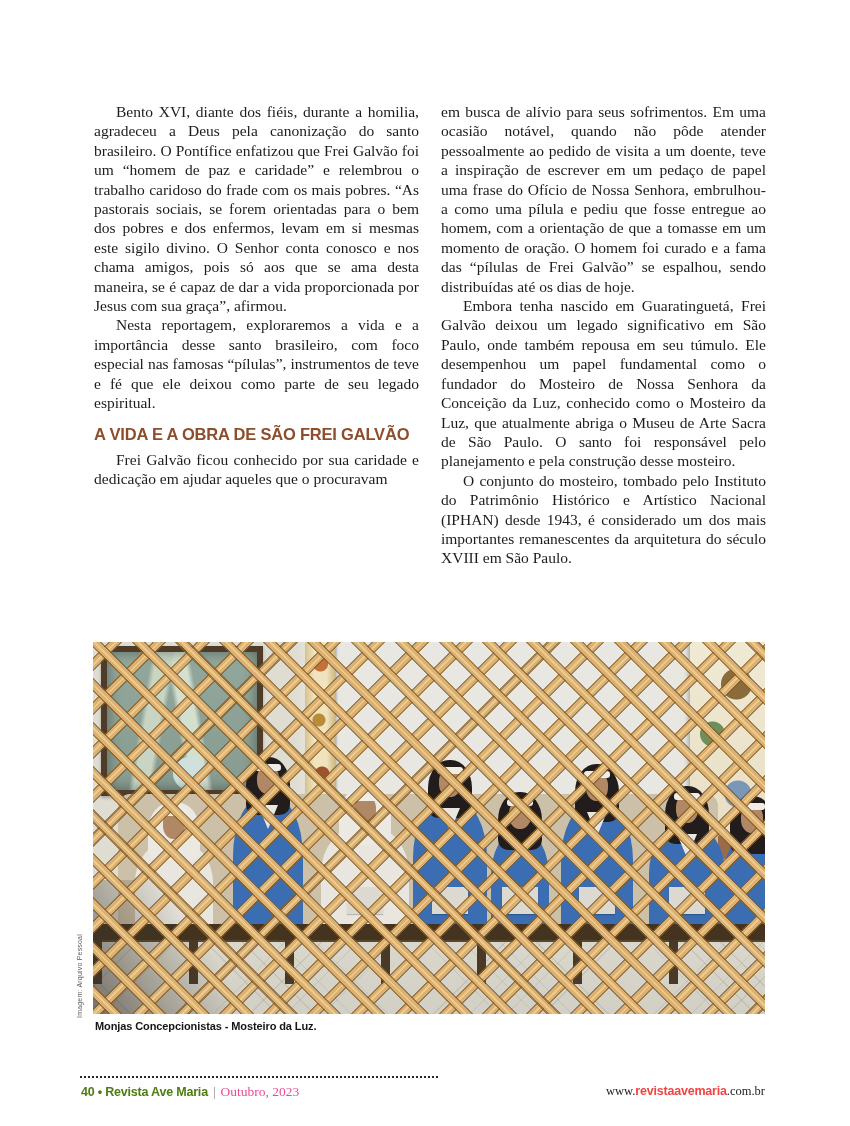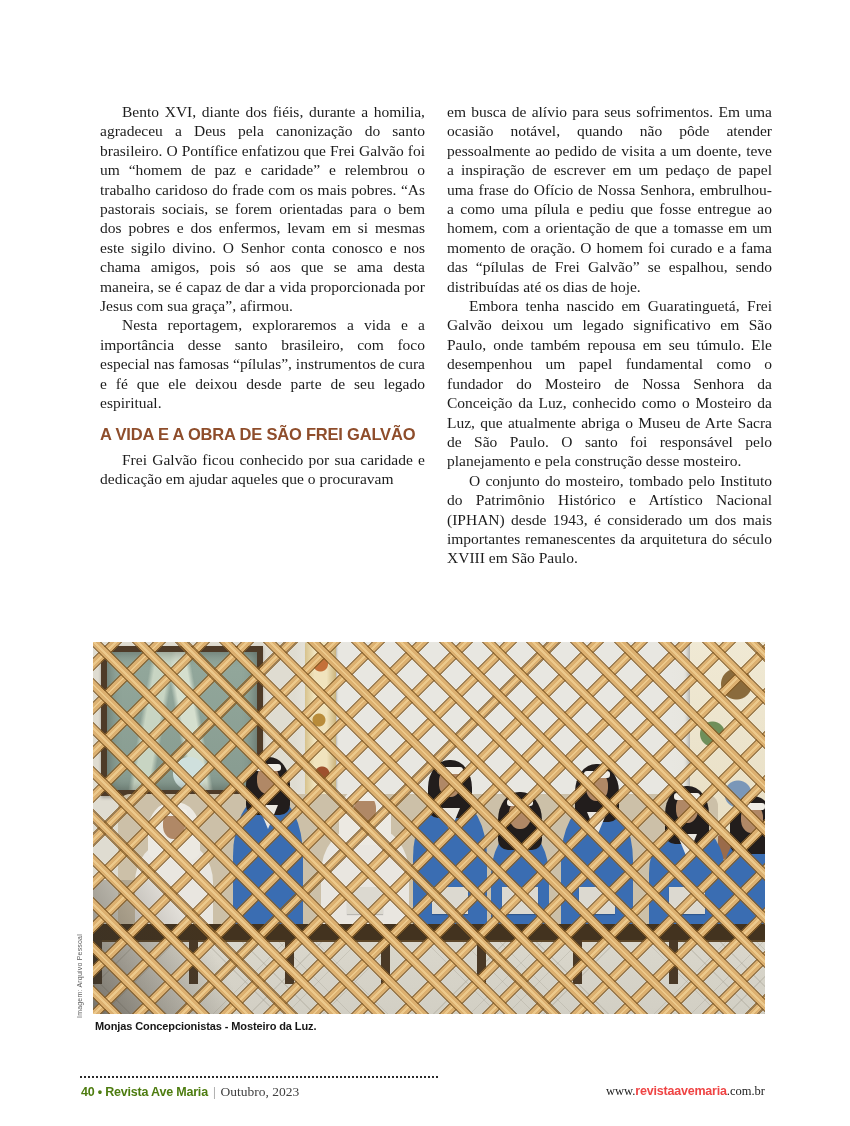--- a/index.html
+++ b/index.html
@@ -1,21 +1,21 @@
 <!DOCTYPE html>
 <html lang="pt"><head>
 <meta charset="utf-8">
 <style>
   html,body{margin:0;padding:0;}
   body{width:850px;height:1126px;background:#ffffff;position:relative;overflow:hidden;
        font-family:"Liberation Serif", serif;color:#1c1c1c;}
   .page{position:absolute;inset:0;}
 
   
-  .columns{position:absolute;left:100px;top:102px;width:672px;display:flex;gap:22px;}
+  .columns{position:absolute;left:94px;top:102px;width:672px;display:flex;gap:22px;}
   .col{flex:1;font-size:15.5px;line-height:19.4px;text-align:justify;}
   .col p{margin:0;}
   .col p.indent{text-indent:22px;}
   .section-heading{font-family:"Liberation Sans", sans-serif;font-weight:bold;
        font-size:16.5px;letter-spacing:-0.2px;margin:11px 0 6px 0;line-height:20px;}
 
   
   .photo{position:absolute;left:93px;top:642px;width:672px;height:372px;overflow:hidden;
          background:linear-gradient(90deg,#dfdcd1 0 30%,#e8e7e1 33% 86%,#e2dfd6 100%);}
   .painting{position:absolute;left:8px;top:4px;width:150px;height:138px;border:6px solid #4e3b28;
@@ -96,33 +96,33 @@
   .photo-caption{position:absolute;left:95px;top:1020px;
         font-family:"Liberation Sans", sans-serif;font-weight:bold;font-size:11px;
         letter-spacing:-0.1px;color:#161616;}
 
   
   .footer-rule{position:absolute;left:80px;top:1076px;width:358px;border-top:2px dotted #2a2a2a;}
   .footer-left{position:absolute;left:81px;top:1084px;font-size:13px;white-space:nowrap;}
   .footer-page{font-family:"Liberation Sans", sans-serif;font-weight:bold;font-size:12.5px;
         letter-spacing:-0.2px;color:#4d7c0f;}
   .footer-sep{color:#888;margin:0 5px;font-size:13px;}
-  .footer-issue{font-family:"Liberation Serif", serif;font-size:13.5px;color:#404040;}
+  .footer-issue{font-family:"Liberation Serif", serif;font-size:13.5px;color:#ec4899;}
   .footer-right{position:absolute;right:85px;top:1084px;font-size:12.5px;white-space:nowrap;color:#222;}
   .site-name{font-family:"Liberation Sans", sans-serif;font-weight:bold;letter-spacing:-0.2px;color:#ef4444;}
 </style>
 </head>
 <body>
 
 <div class="page">
 
   <div class="columns">
     <div class="col">
       <p class="indent">Bento XVI, diante dos fiéis, durante a homilia, agradeceu a Deus pela canonização do santo brasileiro. O Pontífice enfatizou que Frei Galvão foi um “homem de paz e caridade” e relembrou o trabalho caridoso do frade com os mais pobres. “As pastorais sociais, se forem orientadas para o bem dos pobres e dos enfermos, levam em si mesmas este sigilo divino. O Senhor conta conosco e nos chama amigos, pois só aos que se ama desta maneira, se é capaz de dar a vida proporcionada por Jesus com sua graça”, afirmou.</p>
-      <p class="indent">Nesta reportagem, exploraremos a vida e a importância desse santo brasileiro, com foco especial nas famosas “pílulas”, instrumentos de cura e fé que ele deixou desde parte de seu legado espiritual.</p>
+      <p class="indent">Nesta reportagem, exploraremos a vida e a importância desse santo brasileiro, com foco especial nas famosas “pílulas”, instrumentos de teve e fé que ele deixou como parte de seu legado espiritual.</p>
       <h2 class="section-heading" style="color: rgb(142, 77, 43);">A VIDA E A OBRA DE SÃO FREI GALVÃO</h2>
       <p class="indent">Frei Galvão ficou conhecido por sua caridade e dedicação em ajudar aqueles que o procuravam</p>
     </div>
     <div class="col">
       <p>em busca de alívio para seus sofrimentos. Em uma ocasião notável, quando não pôde atender pessoalmente ao pedido de visita a um doente, teve a inspiração de escrever em um pedaço de papel uma frase do Ofício de Nossa Senhora, embrulhou-a como uma pílula e pediu que fosse entregue ao homem, com a orientação de que a tomasse em um momento de oração. O homem foi curado e a fama das “pílulas de Frei Galvão” se espalhou, sendo distribuídas até os dias de hoje.</p>
       <p class="indent">Embora tenha nascido em Guaratinguetá, Frei Galvão deixou um legado significativo em São Paulo, onde também repousa em seu túmulo. Ele desempenhou um papel fundamental como o fundador do Mosteiro de Nossa Senhora da Conceição da Luz, conhecido como o Mosteiro da Luz, que atualmente abriga o Museu de Arte Sacra de São Paulo. O santo foi responsável pelo planejamento e pela construção desse mosteiro.</p>
       <p class="indent">O conjunto do mosteiro, tombado pelo Instituto do Patrimônio Histórico e Artístico Nacional (IPHAN) desde 1943, é considerado um dos mais importantes remanescentes da arquitetura do século XVIII em São Paulo.</p>
     </div>
   </div>
 

